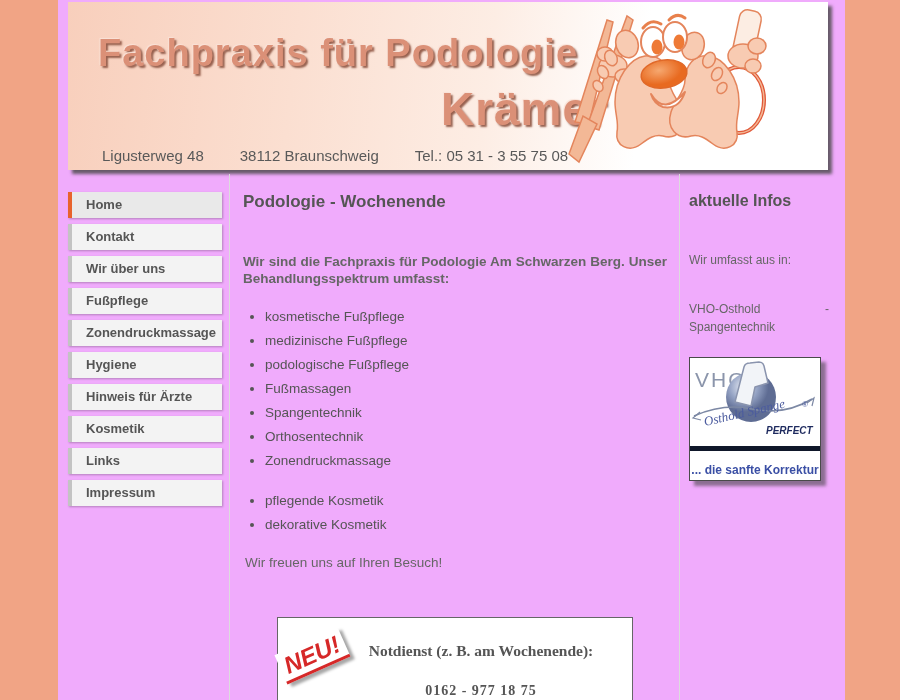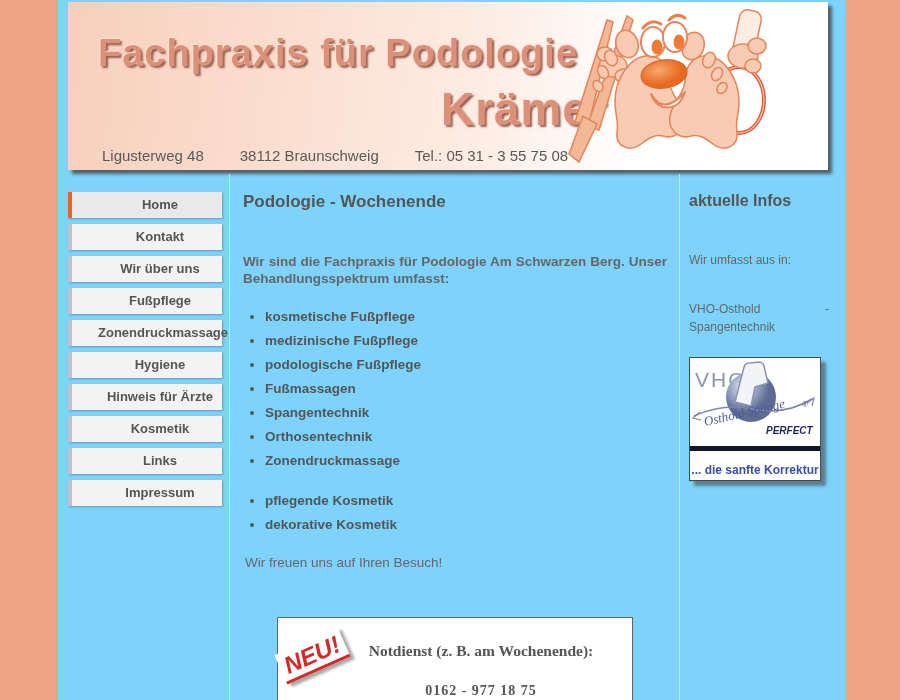--- a/index.html
+++ b/index.html
@@ -5,21 +5,21 @@
   * { box-sizing: border-box; }
   html,body { margin:0; padding:0; }
   body {
     width:900px; height:700px; overflow:hidden;
     background:#F1A485;
     font-family:"Liberation Sans", sans-serif;
     color:#666;
   }
   .page {
     position:absolute; left:58px; top:0; width:787px; height:700px;
-    background:#7dd3fc;
+    background:#f0abfc;
   }
   
   .header {
     position:absolute; left:10px; top:2px; width:760px; height:168px;
     background:linear-gradient(97deg,#F8CFBC 0%, #FBDFD1 30%, #FDEDE4 55%, #FFFFFF 75%, #FFFFFF 100%);
     box-shadow:4px 4px 3px rgba(70,70,70,0.8);
   }
   .title-line1 {
     position:absolute; left:0; top:30px; width:540px; text-align:center;
     font-size:38px; font-weight:bold; letter-spacing:1px;
@@ -37,38 +37,38 @@
     white-space:nowrap;
   }
   .addr span { margin-right:36px; }
   .mascot { position:absolute; right:26px; top:2px; }
   
   .content { position:absolute; left:10px; top:174px; display:flex; align-items:flex-start; }
   .nav { width:154px; flex:none; padding-top:18px; }
   .nav-item {
     display:block; height:26px; line-height:26px; margin-bottom:6px;
     background:#F3F3F3; border-left:4px solid #C3C3C3;
-    padding-left:26px; font-weight:bold; font-size:13px; color:#555;
+    padding-left:14px; font-weight:bold; font-size:13px; color:#555;
     box-shadow:1px 1px 2px rgba(0,0,0,0.25);
-    cursor:pointer; white-space:nowrap;text-align:center;
+    cursor:pointer; white-space:nowrap;
   }
   .nav-item.active { border-left-color:#E8632C; background:#E9E9E9; }
   .main-col {
     margin-left:7px; width:451px; min-height:526px;
     border-left:1px solid #DCDCDC; border-right:1px solid #DCDCDC;
     padding:18px 12px 0 13px;
   }
   .right-col { width:158px; padding:18px 0 0 9px; }
   
   .main-heading { font-size:17px; font-weight:bold; color:#555; margin:0; }
   .intro { margin:41px 0 0 0; font-size:13.5px; line-height:17px; color:#666; text-align:justify;font-weight:bold; }
   ul.services { margin:23px 0 0 0; padding:0 0 0 22px; }
   ul.cosmetics { margin:26px 0 0 0; padding:0 0 0 22px; }
   ul li {
-    font-size:13.5px; font-weight:bold; color:#555;
+    font-size:13.5px; font-weight:normal; color:#555;
     margin-bottom:10px; line-height:14px;
   }
   .closing { margin:23px 0 0 2px; font-size:13.5px; color:#666; }
   .notice {
     position:relative; margin:47px 0 0 34px; width:356px; height:120px;
     border:1px solid #666; background:#FFF; padding:24px 8px 0 8px;
   }
   .notice-inner { margin-left:52px; text-align:center;font-family:Liberation Serif, serif; }
   .notice-title { font-size:15.5px; font-weight:bold; color:#555; }
   .notice-phone { margin-top:23px; font-size:14px; font-weight:bold; color:#555; letter-spacing:1px; }

